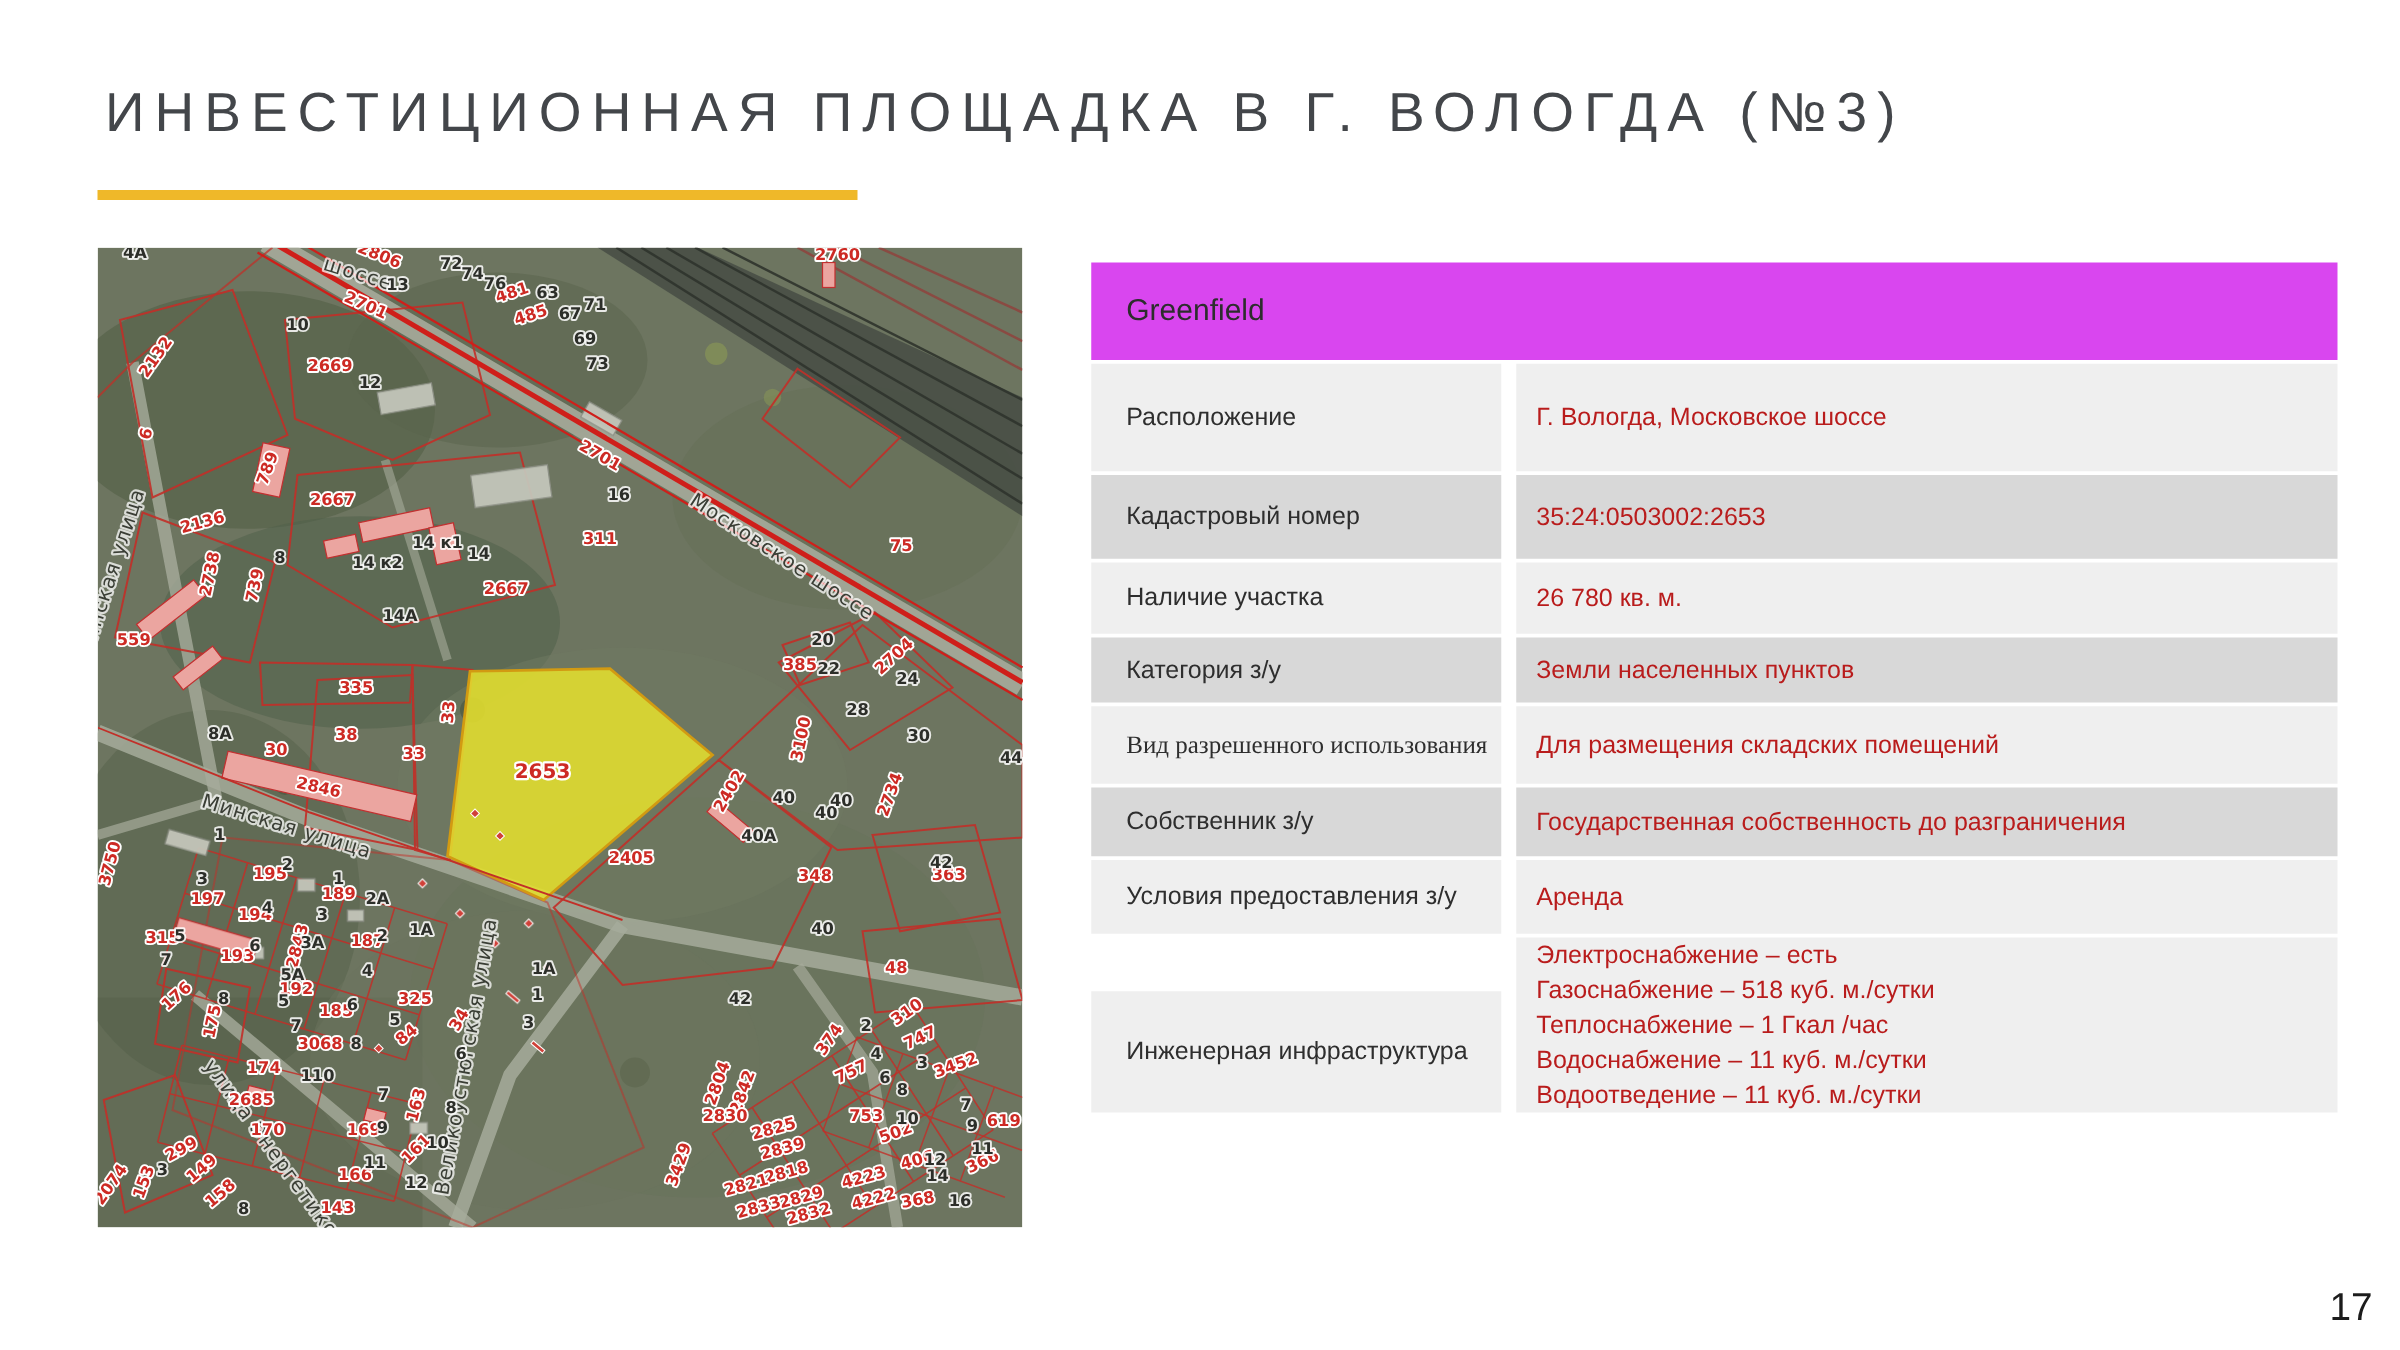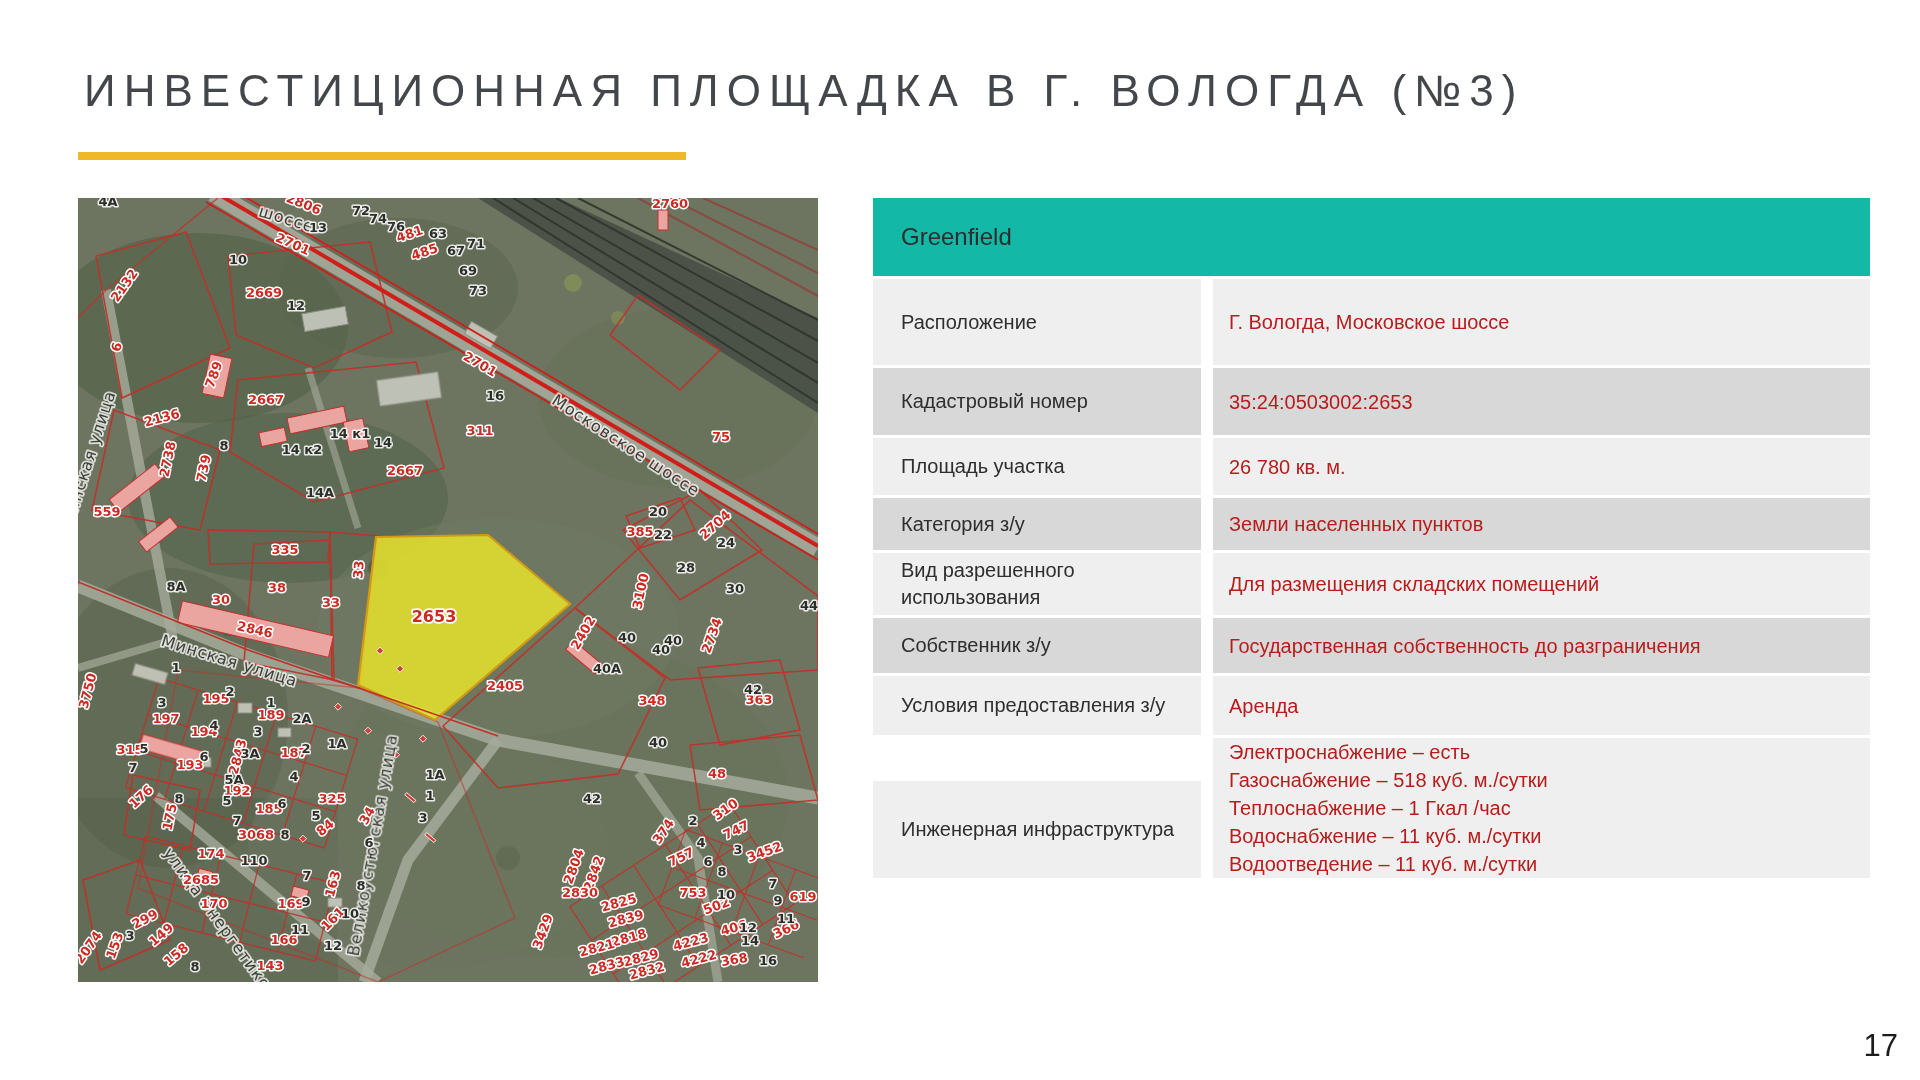--- a/index.html
+++ b/index.html
@@ -355,48 +355,48 @@
           <text x="708" y="725" class="lbl-d" text-anchor="middle">11</text>
           <text x="670" y="734" class="lbl-d" text-anchor="middle">12</text>
           <text x="672" y="747" class="lbl-d" text-anchor="middle">14</text>
           <text x="690" y="767" class="lbl-d" text-anchor="middle">16</text>
           <text x="356" y="424" class="lbl-h" text-anchor="middle">2653</text>
         </g>
     </svg>
   </div>
 
   <div class="info-table">
-    <div class="t-header" id="table-header" style="background: #14b8a6;">Greenfield</div>
+    <div class="t-header" id="table-header" style="background: #d946ef; margin-top: 12px;">Greenfield</div>
 
   <div class="t-row">
         <div class="cell c-label" style="background: rgb(239, 239, 239);">Расположение</div>
         <div class="cell c-value" style="background: rgb(239, 239, 239);">
           <div>Г. Вологда, Московское шоссе</div>
         </div>
       </div>
       <div class="t-row">
         <div class="cell c-label" style="background: rgb(216, 216, 216);">Кадастровый номер</div>
         <div class="cell c-value" style="background: rgb(216, 216, 216);">
           <div>35:24:0503002:2653</div>
         </div>
       </div>
       <div class="t-row">
-        <div class="cell c-label" style="background: rgb(239, 239, 239);">Площадь участка</div>
+        <div class="cell c-label" style="background: rgb(239, 239, 239);">Наличие участка</div>
         <div class="cell c-value" style="background: rgb(239, 239, 239);">
           <div>26 780 кв. м.</div>
         </div>
       </div>
       <div class="t-row">
         <div class="cell c-label" style="background: rgb(216, 216, 216);">Категория з/у</div>
         <div class="cell c-value" style="background: rgb(216, 216, 216); justify-content: center;">
           <div>Земли населенных пунктов</div>
         </div>
       </div>
       <div class="t-row">
-        <div class="cell c-label" style="background: rgb(239, 239, 239);">Вид разрешенного использования</div>
+        <div class="cell c-label" style="background: rgb(239, 239, 239); font-family: Liberation Serif, serif;">Вид разрешенного использования</div>
         <div class="cell c-value" style="background: rgb(239, 239, 239);">
           <div>Для размещения складских помещений</div>
         </div>
       </div>
       <div class="t-row">
         <div class="cell c-label" style="background: rgb(216, 216, 216);">Собственник з/у</div>
         <div class="cell c-value" style="background: rgb(216, 216, 216);">
           <div>Государственная собственность до разграничения</div>
         </div>
       </div>

